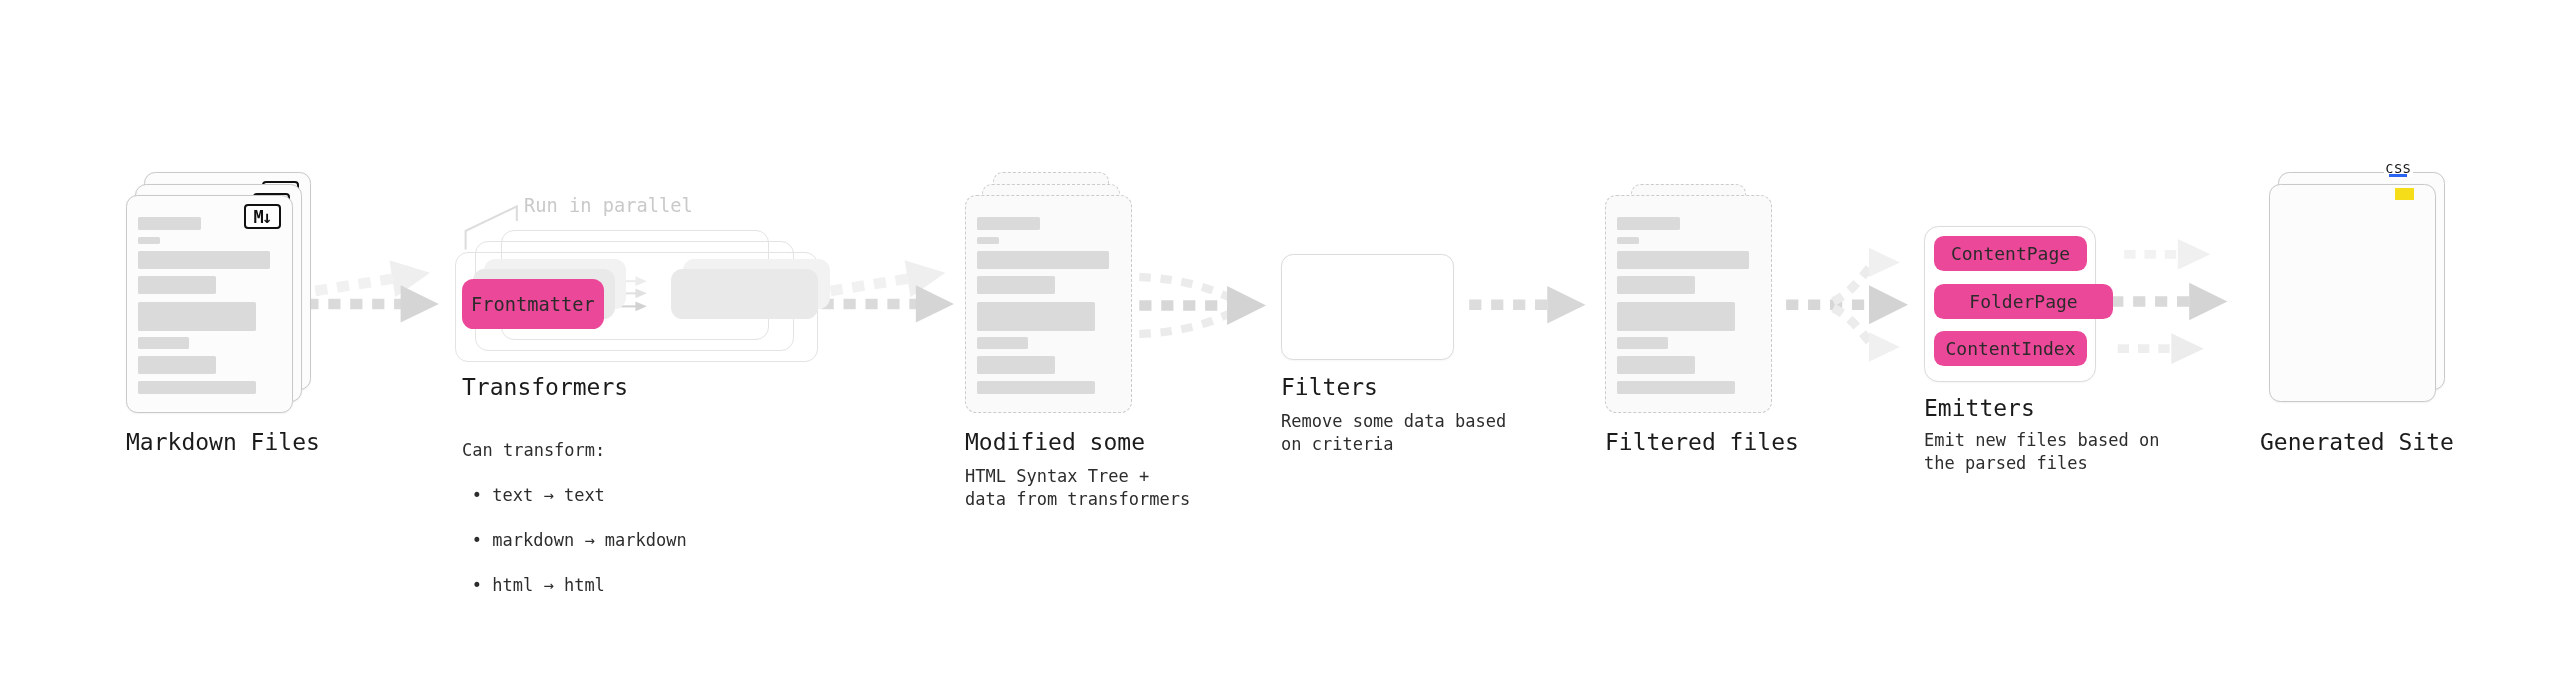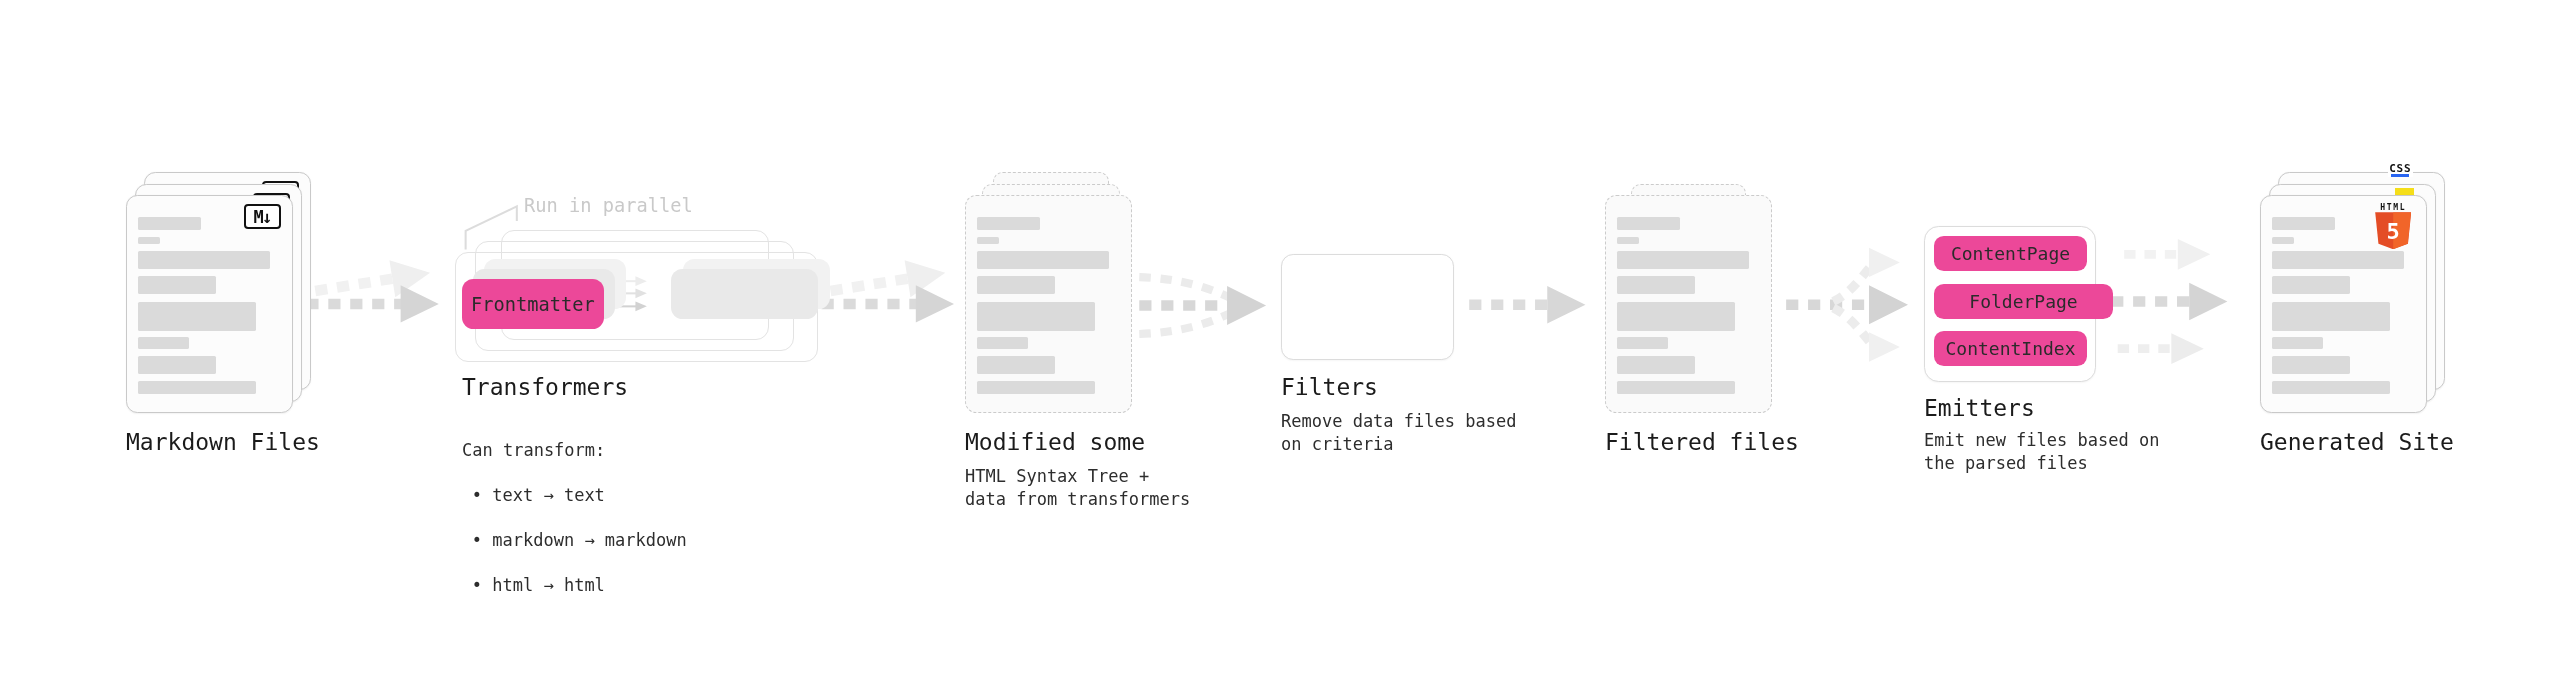--- a/index.html
+++ b/index.html
@@ -29,21 +29,21 @@
   .badge-html{position:absolute;right:9.8px;top:6.5px;width:46px;text-align:center;}
   .badge-html .word{font-size:8.1px;font-weight:bold;color:#111;letter-spacing:1.6px;line-height:9px;}
   .badge-html .shield{position:relative;margin:0.8px auto 0;width:36px;height:37px;background:#e44d26;
             clip-path:polygon(0 0,100% 0,91% 85%,50% 100%,9% 85%);}
   .badge-html .shield .half{position:absolute;right:0;top:0;width:50%;height:100%;background:#f16529;
             clip-path:polygon(0 0,100% 0,82% 85%,0 100%);}
   .badge-html .five{position:absolute;left:0;top:0;width:100%;height:100%;display:flex;align-items:center;
             justify-content:center;color:#fff;font-weight:bold;font-size:22px;padding-top:1.6px;box-sizing:border-box;}
   .badge-js{position:absolute;right:21px;top:3.3px;width:19.5px;height:12.2px;background:#f5de19;}
   .badge-css{position:absolute;right:31px;top:-8.1px;background:#fff;padding:0 1.6px;text-align:center;}
-  .badge-css .t{font-size:11px;font-weight:bold;color:#111;line-height:8.1px;letter-spacing:0.8px;}
+  .badge-css .t{font-size:13px;font-weight:normal;color:#111;line-height:8.1px;letter-spacing:0.8px;}
   .badge-css .bar{width:18px;height:3.3px;background:#2965f1;margin:0.8px auto 0;}
 
   
   .tbox{position:absolute;border:1.6px solid #e3e3e3;border-radius:13px;box-sizing:border-box;}
   .obox{position:absolute;border:1.6px solid #dcdcdc;border-radius:12.2px;background:#fff;box-sizing:border-box;
         box-shadow:0 0.8px 1.6px rgba(0,0,0,.04);z-index:4;}
   .pill{position:absolute;background:#ec4899;border-radius:11.4px;display:flex;align-items:center;
         justify-content:center;font-size:18.7px;color:#2b2b2b;z-index:6;white-space:nowrap;}
   .pill.g1{background:#e9e9e9;z-index:5;}
   .pill.g2{background:#f2f2f2;z-index:4;}
@@ -179,21 +179,21 @@
         <i class="b7"></i>
         <i class="b8"></i>
     </div>
   </div>
   <div class="h" style="left:965px;top:429px">Modified some</div>
   <div class="sub" style="left:965px;top:465px">HTML Syntax Tree +
 data from transformers</div>
 
   <div class="obox" style="left:1281px;top:254px;width:173px;height:106px"></div>
   <div class="h" style="left:1281px;top:374px">Filters</div>
-  <div class="sub" style="left:1281px;top:410px">Remove data files based
+  <div class="sub" style="left:1281px;top:410px">Remove some data based
 on criteria</div>
 
   <div class="doc dashed peek" style="left:1631px;top:184px;width:115px;z-index:1"></div>
   <div class="doc dashed" style="left:1605px;top:195px;z-index:2">
     <div class="bars">
       <i class="b1"></i>
         <i class="b2"></i>
         <i class="b3"></i>
         <i class="b4"></i>
       <i class="b5"></i>
@@ -214,35 +214,16 @@
 
   <div class="doc" style="left:2278px;top:172px;z-index:2">
     <div class="badge-css">
       <div class="t">CSS</div>
       <div class="bar"></div>
     </div>
   </div>
   <div class="doc" style="left:2269px;top:184px;z-index:3">
     <div class="badge-js"></div>
   </div>
-  <div class="doc" style="left:2260px;top:195px;z-index:4">
-    <div class="badge-html">
-      <div class="word">HTML</div>
-      <div class="shield">
-        <div class="half"></div>
-        <div class="five">5</div>
-      </div>
-    </div>
-    <div class="bars">
-      <i class="b1"></i>
-        <i class="b2"></i>
-        <i class="b3"></i>
-        <i class="b4"></i>
-      <i class="b5"></i>
-        <i class="b6"></i>
-        <i class="b7"></i>
-        <i class="b8"></i>
-    </div>
-  </div>
   <div class="h" style="left:2260px;top:429px">Generated Site</div>
 
 </div>
 
 
 </body></html>

